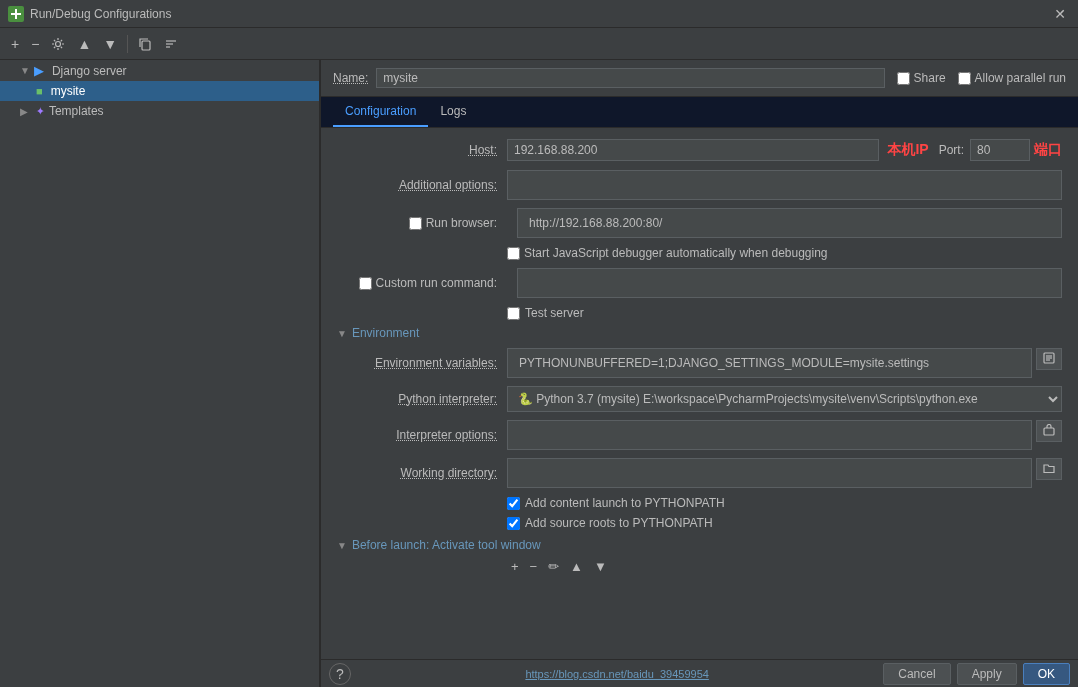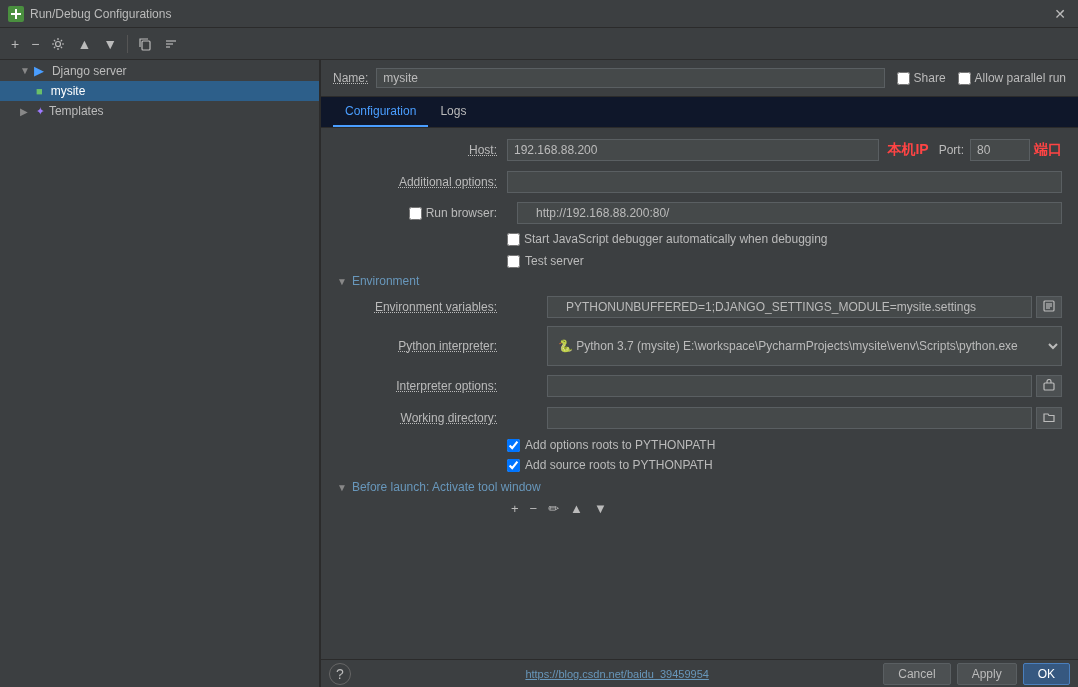--- a/index.html
+++ b/index.html
@@ -198,30 +198,29 @@
       flex-shrink: 0;
     }
     .form-label.no-underline {
       text-decoration: none;
     }
     .form-input {
       flex: 1;
       background: #45494a;
       border: 1px solid #5a5f62;
       color: #bbbbbb;
-      padding: 2px 18px;
+      padding: 2px 11px;
       font-size: 12px;
       outline: none;
-      height: 22px;
+      height: 30px;
     }
     .form-input-with-btn {
       flex: 1;
       display: flex;
       gap: 4px;
-      margin-left: 40px;
     }
     .form-input-with-btn .form-input {
       flex: 1;
     }
     .form-input-btn {
       background: #4c5052;
       border: 1px solid #5a5f62;
       color: #bbbbbb;
       cursor: pointer;
       padding: 0 6px;
@@ -333,21 +332,21 @@
 
     
     .python-select {
       flex: 1;
       background: #45494a;
       border: 1px solid #5a5f62;
       color: #bbbbbb;
       padding: 2px 6px;
       font-size: 12px;
       outline: none;
-      height: 40px;
+      height: 26px;
       cursor: pointer;
     }
 
     
     .before-launch-section {
       margin-top: 8px;
     }
     .before-launch-header {
       display: flex;
       align-items: center;
@@ -557,20 +556,28 @@
         <input class="form-input" type="text" style="flex: 1 1 0%;" value="http://192.168.88.200:80/">
       </div>
 
       <div class="js-debugger-row">
         <label>
           <input type="checkbox" style="">
           <span>Start JavaScript debugger automatically when debugging</span>
         </label>
       </div>
 
+      <div class="custom-run-row">
+        <div class="custom-run-label-wrap">
+          <input type="checkbox" style="">
+          <span class="form-label no-underline" style="width:auto; padding-right:0;">Custom run command:</span>
+        </div>
+        <div style="width:10px;"></div>
+        <input class="form-input" type="text" style="flex: 1 1 0%;">
+      </div>
 
       <div class="checkbox-row">
         <label>
           <input type="checkbox" style="">
           <span>Test server</span>
         </label>
       </div>
 
 
       <div class="section-header">
@@ -621,21 +628,21 @@
             <svg width="12" height="12" viewBox="0 0 12 12" fill="none" stroke="#bbbbbb" stroke-width="1.2">
               <path d="M1 3h4l1 1.5H11v6H1z"></path>
             </svg>
           </button>
         </div>
       </div>
 
       <div class="checkbox-row">
         <label>
           <input type="checkbox" checked="" style="">
-          <span>Add options roots to PYTHONPATH</span>
+          <span>Add content launch to PYTHONPATH</span>
         </label>
       </div>
 
       <div class="checkbox-row">
         <label>
           <input type="checkbox" checked="" style="">
           <span>Add source roots to PYTHONPATH</span>
         </label>
       </div>
 

